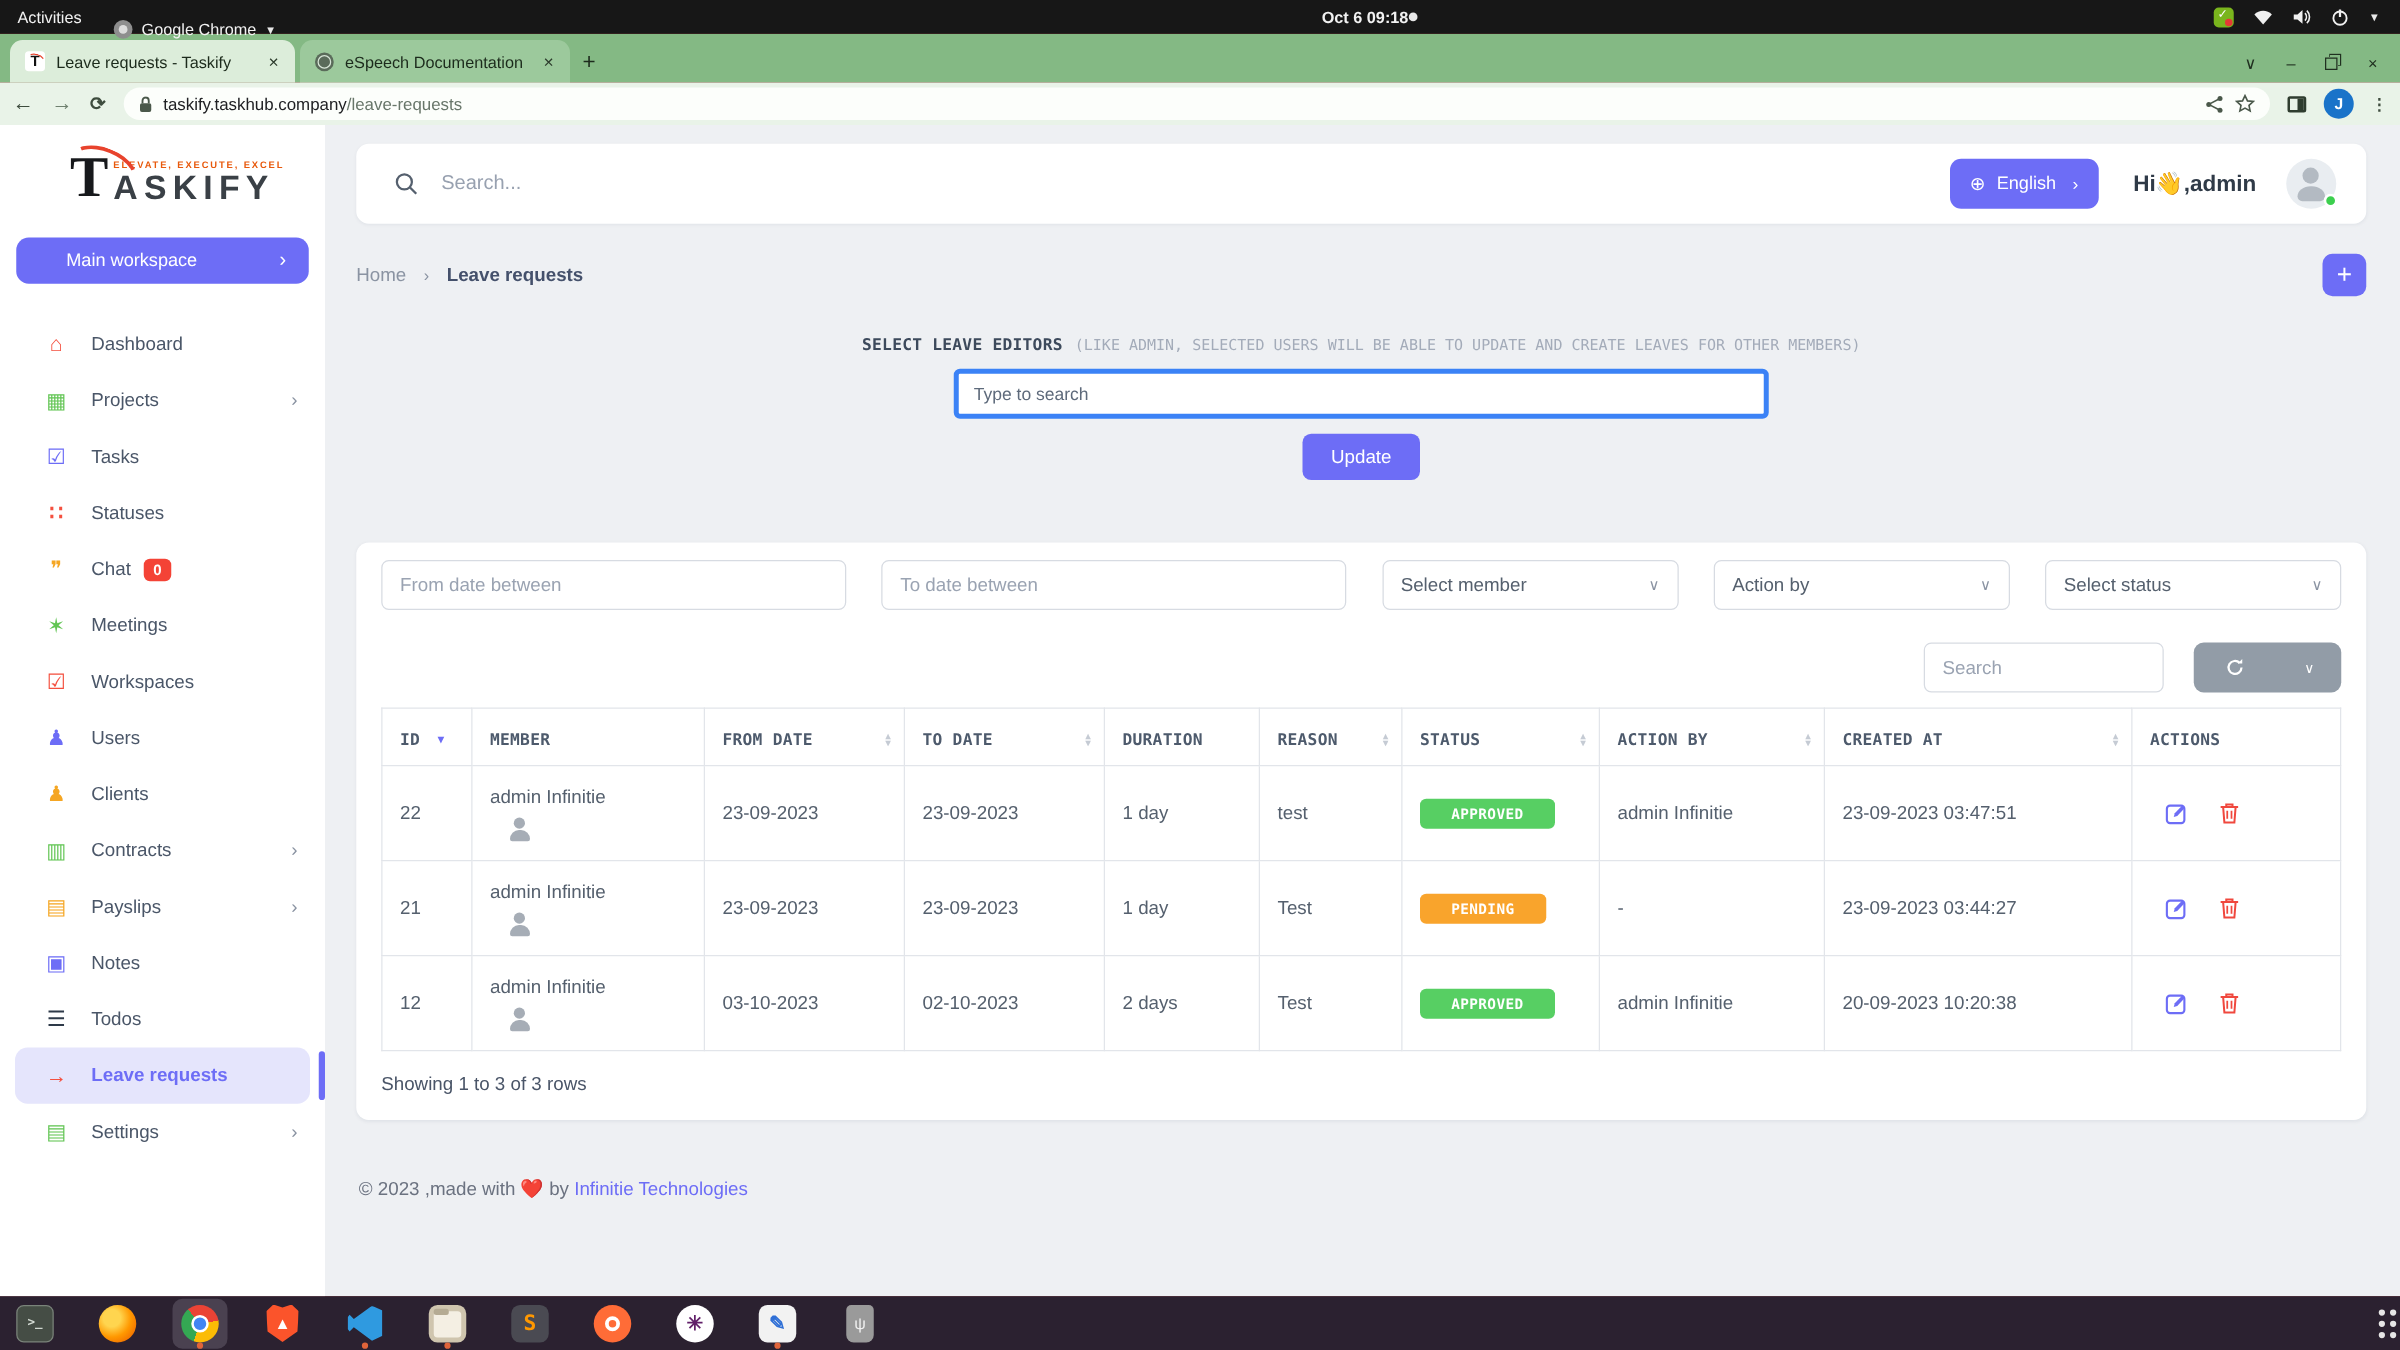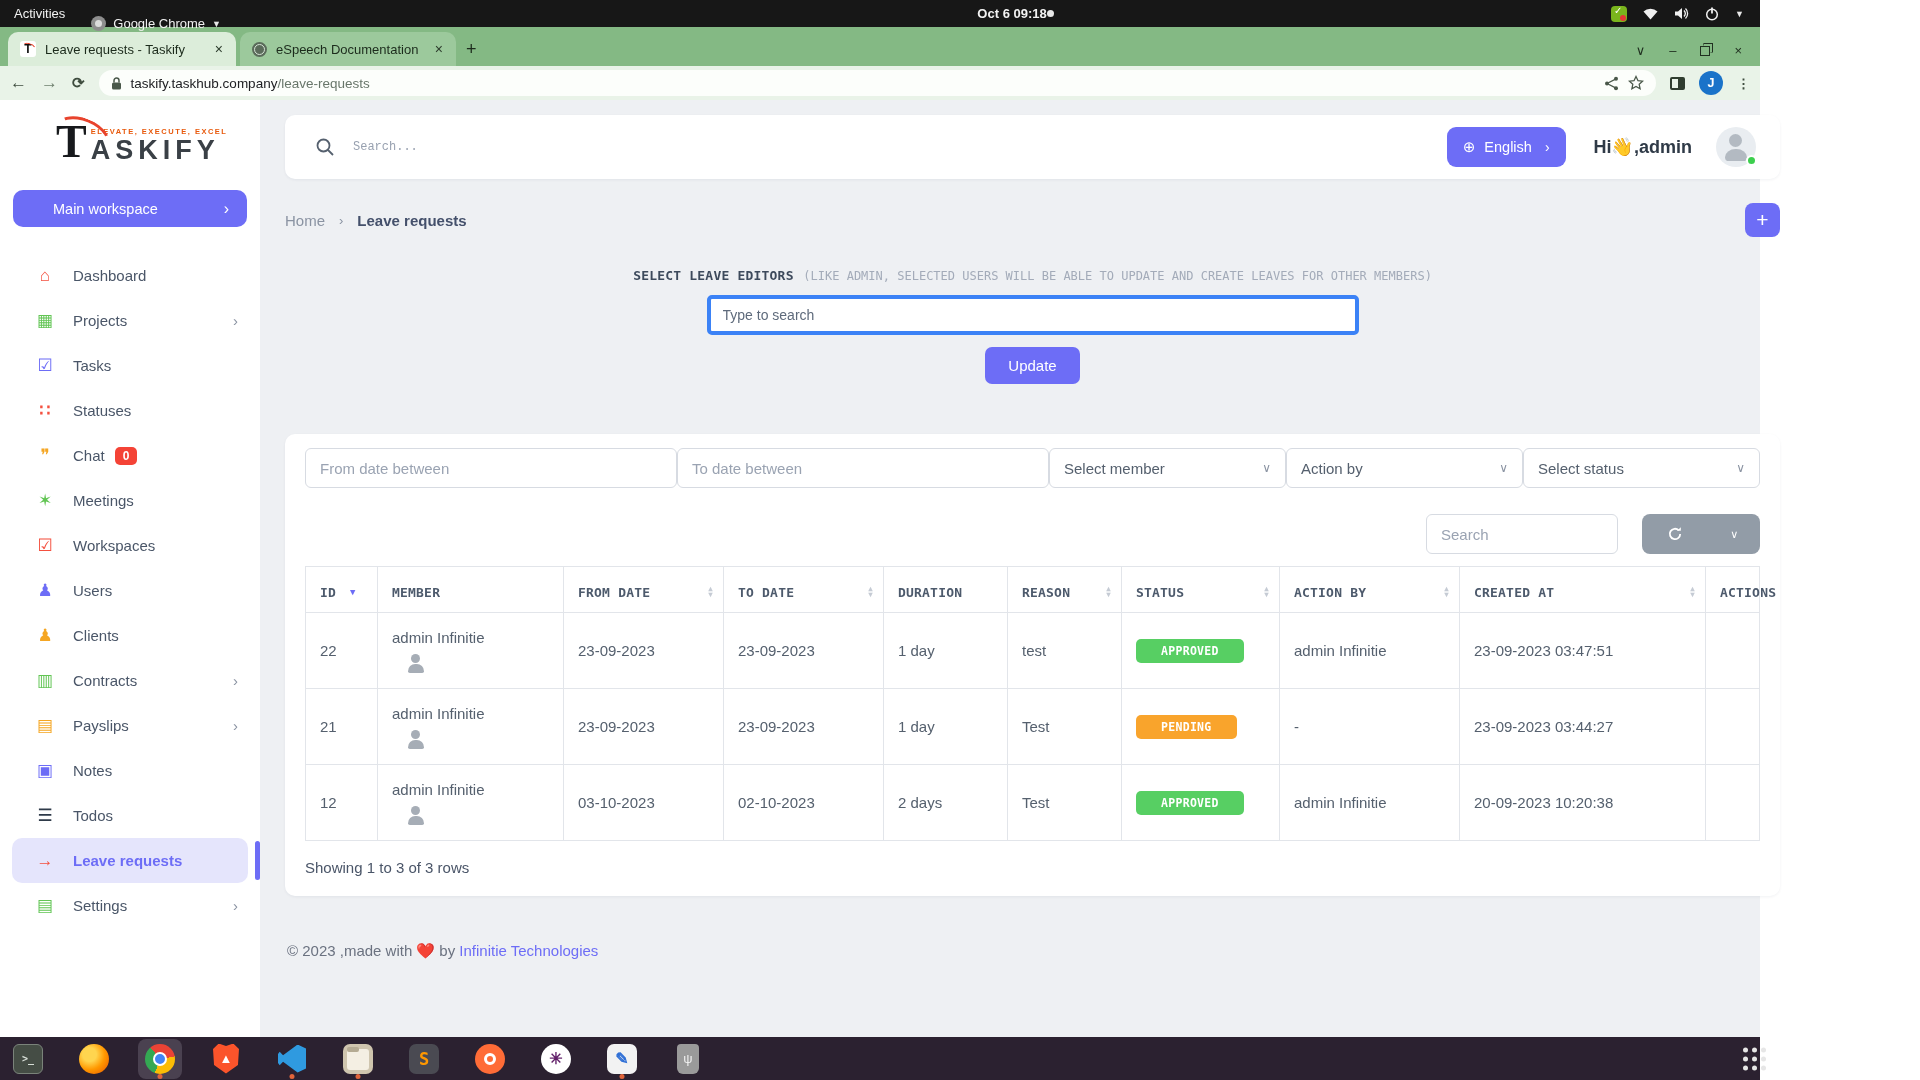--- a/index.html
+++ b/index.html
@@ -1,18 +1,18 @@
 <!DOCTYPE html>
 <html><head>
 <meta charset="utf-8">
 <style>
   * { margin:0; padding:0; box-sizing:border-box; }
   html,body { width:1920px; height:1080px; overflow:hidden; }
   body { font-family:"Liberation Sans", sans-serif; }
-  .screen { position:relative; width:1760px; height:1080px; background:#7f1d1d; }
+  .screen { position:relative; width:1920px; height:1080px; background:#7f1d1d; }
 
   
   .sysbar { position:absolute; top:0; left:0; right:0; height:27px; background:#171717;
     display:flex; align-items:center; color:#f2f2f2; font-size:13px; z-index:50; }
   .sysbar .left { display:flex; align-items:center; gap:26px; padding-left:14px; width:420px; }
   .chrome-mini { width:15px; height:15px; border-radius:50%; background:#8e8e8e; position:relative; }
   .chrome-mini::after { content:""; position:absolute; inset:4px; border-radius:50%; background:#dcdcdc; }
   .appmenu { display:flex; align-items:center; gap:7px;margin-top:20px; }
   .caret-down { font-size:9px; color:#e8e8e8; }
   .sysbar .center { flex:1; display:flex; justify-content:center; align-items:center; gap:0; font-weight:700;}
@@ -80,21 +80,21 @@
   .side-item.active { margin:0 12px; padding-left:22px; background:#e5e5fc; border-radius:10px; }
   .side-item.active .side-label { color:#6d6df6; font-weight:700; }
   .side-item.active::after { content:""; position:absolute; right:-12px; top:3px; bottom:3px; width:5px; background:#6d6df6; border-radius:3px; }
 
   .main { flex:1; padding:15px 27px 0 25px; position:relative; }
 
   
   .header-card { height:64px; background:#fff; border-radius:10px; box-shadow:0 1px 3px rgba(20,30,60,.06);
     display:flex; align-items:center; padding:0 24px 0 30px; }
   .search-wrap { display:flex; align-items:center; gap:18px; flex:1; }
-  .search-input { border:none; outline:none; font-size:12px; color:#3d4756; width:420px; background:transparent; font-family:Liberation Mono, monospace;}
+  .search-input { border:none; outline:none; font-size:16px; color:#3d4756; width:420px; background:transparent; font-family:Liberation Sans, sans-serif;}
   .search-input::placeholder { color:#98a1b0; }
   .lang-btn { height:40px; background:#6d6df6; border-radius:9px; color:#fff; display:flex; align-items:center; gap:9px; padding:0 16px; font-size:14.5px; }
   .lang-globe { font-size:15px; }
   .lang-chev { font-size:14px; margin-left:4px;}
   .greeting { margin-left:28px; font-size:18px; color:#2f3a47; font-weight:600; }
   .avatar { width:40px; height:40px; background:#e9edf1; border-radius:50%; margin-left:24px; position:relative; }
   .person { position:absolute; }
   .person::before { content:""; position:absolute; border-radius:50%; background:#b3bac2; }
   .person::after { content:""; position:absolute; background:#b3bac2; border-radius:50% 50% 4px 4px / 70% 70% 4px 4px; }
   .avatar .person { inset:0; }

